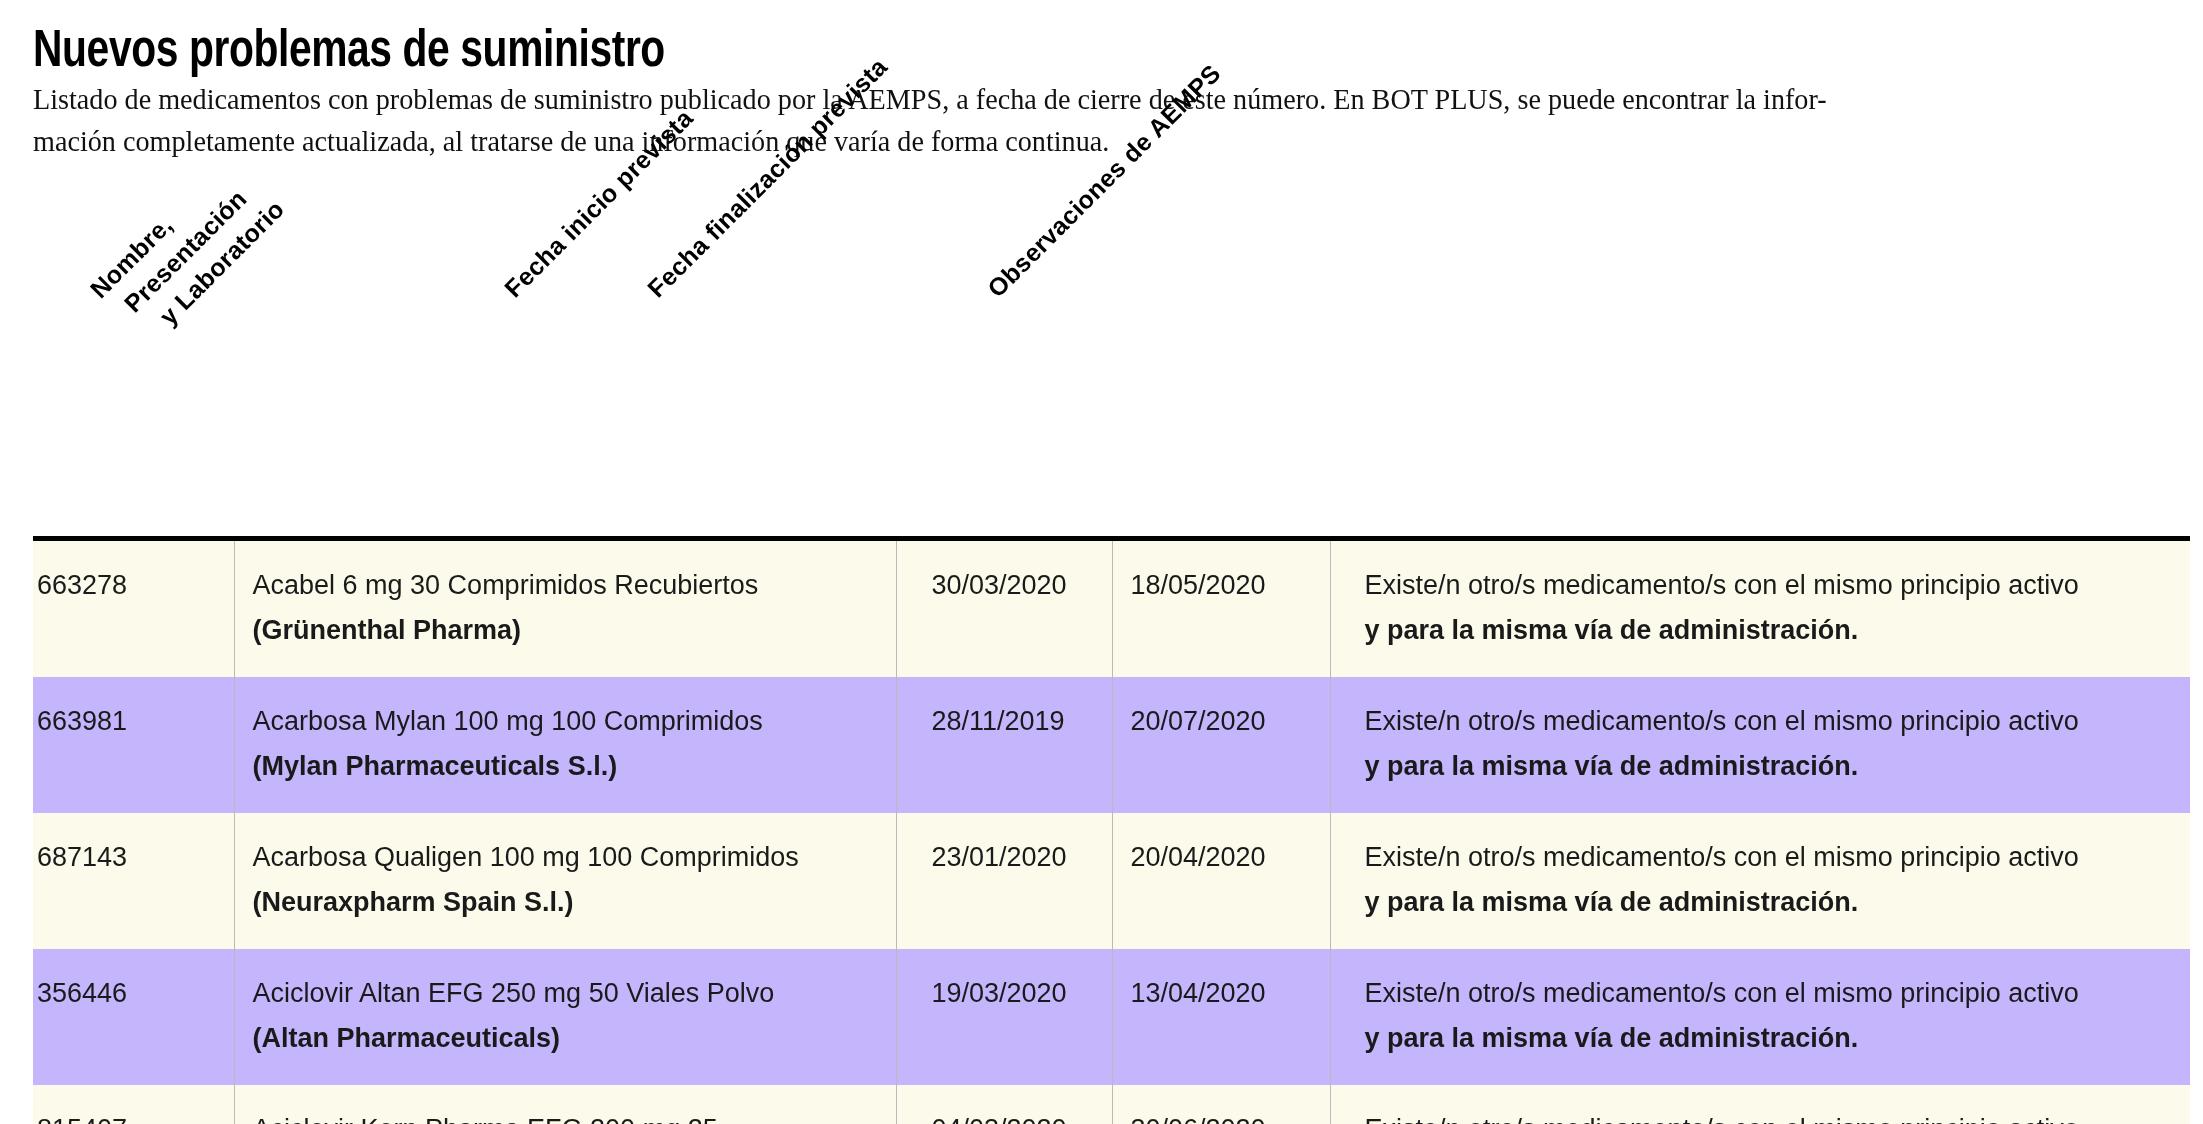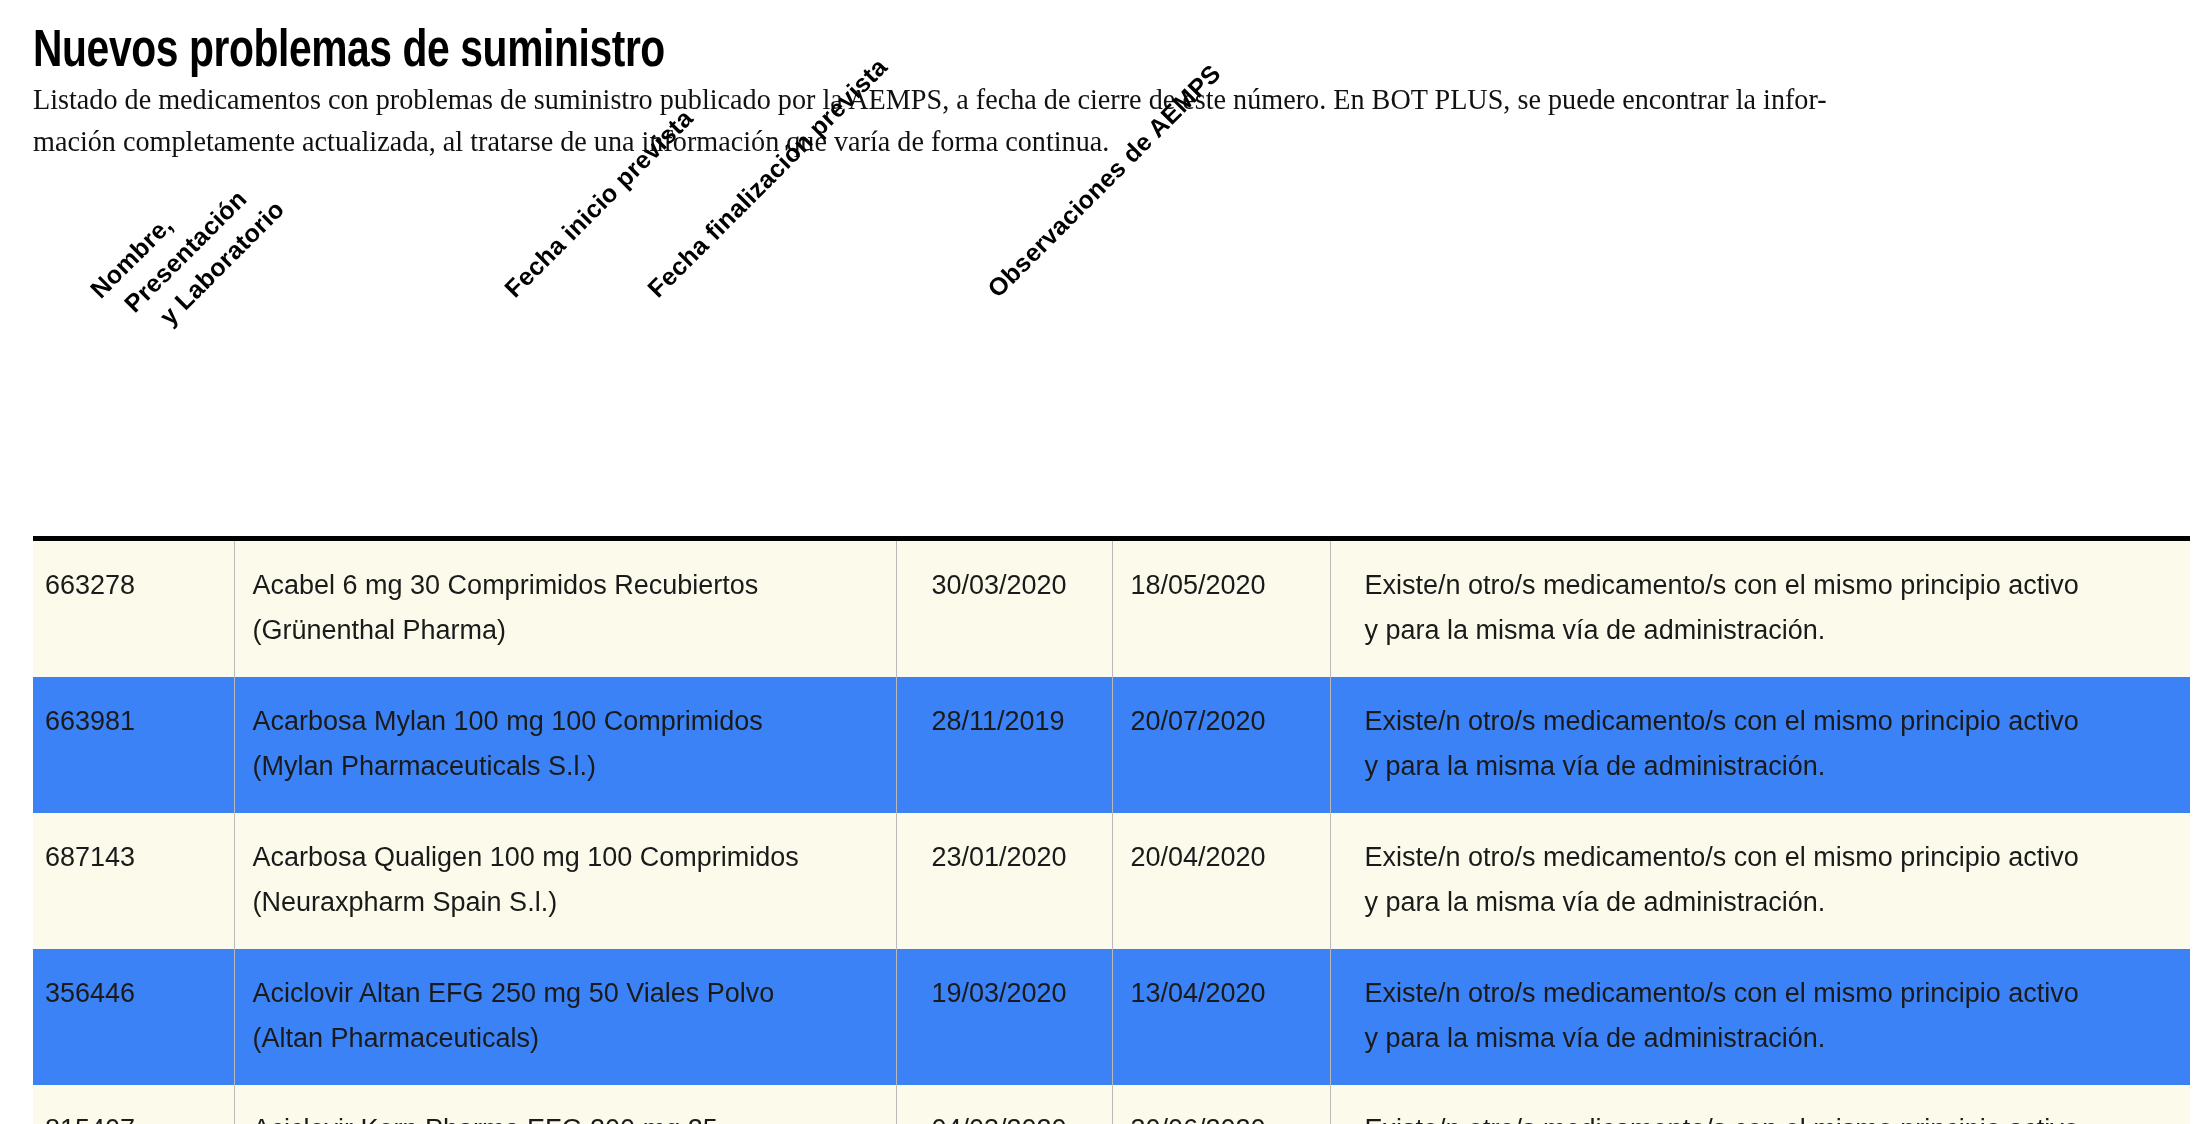--- a/index.html
+++ b/index.html
@@ -96,25 +96,25 @@
   }
   .supply-table td {
     vertical-align: top;
     padding: 22px 14px 24px 12px;
     font-size: 27px;
     line-height: 45px;
     color: #1a1a1a;
     border: 0;
   }
   tr.row-odd td  { background: #fcfbeb; }
-  tr.row-even td { background: #3b82f6; }
+  tr.row-even td { background: #c4b5fd; }
 
   td.c-code {
     width: 201px;
-    padding-left: 12px;
+    padding-left: 4px;
     white-space: nowrap;
   }
   td.c-name {
     width: 662px;
     border-left: 1.5px solid #b9b9b9;
     padding-left: 18px;
   }
   td.c-start {
     width: 216px;
     border-left: 1.5px solid #b9b9b9;
@@ -128,20 +128,21 @@
     white-space: nowrap;
   }
   td.c-obs {
     border-left: 1.5px solid #b9b9b9;
     padding-left: 34px;
     padding-right: 10px;
   }
   td.c-name .line2,
   td.c-obs .line2 {
     display: block;
+    font-weight: bold;
   }
   .cell-line { display: block; }
 </style>
 </head>
 <body>
 
 <div class="page-header">
   <h1 class="page-title">Nuevos problemas de suministro</h1>
   <p class="page-intro">
     <span class="intro-l1">Listado de medicamentos con problemas de suministro publicado por la AEMPS, a fecha de cierre de este número. En BOT PLUS, se puede encontrar la infor-</span>

